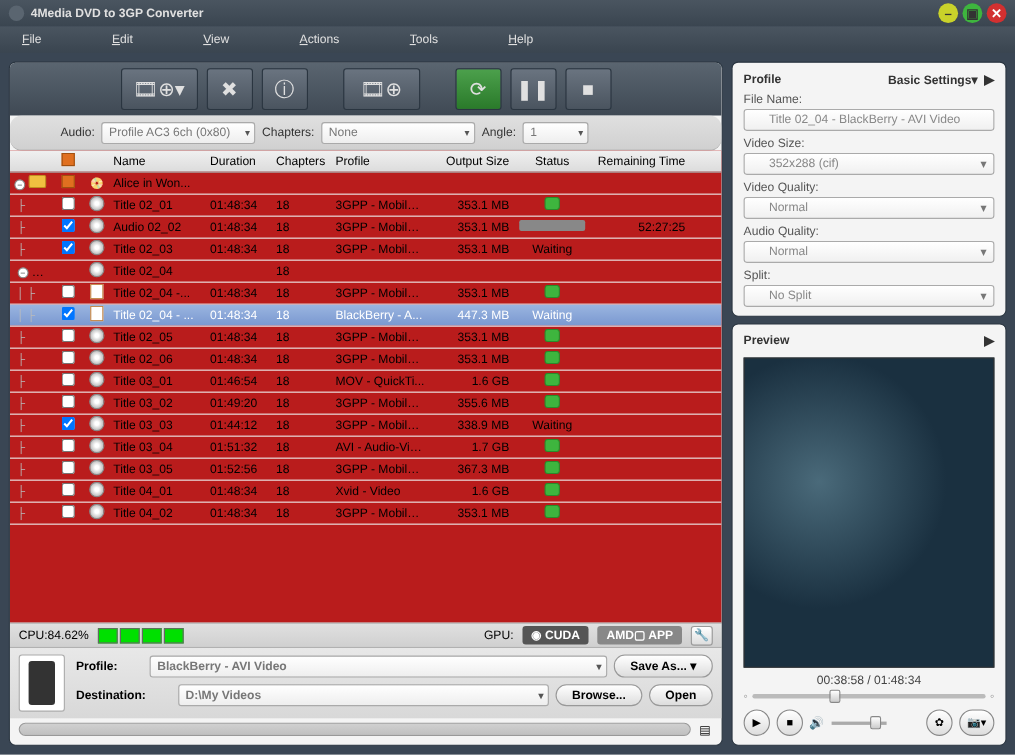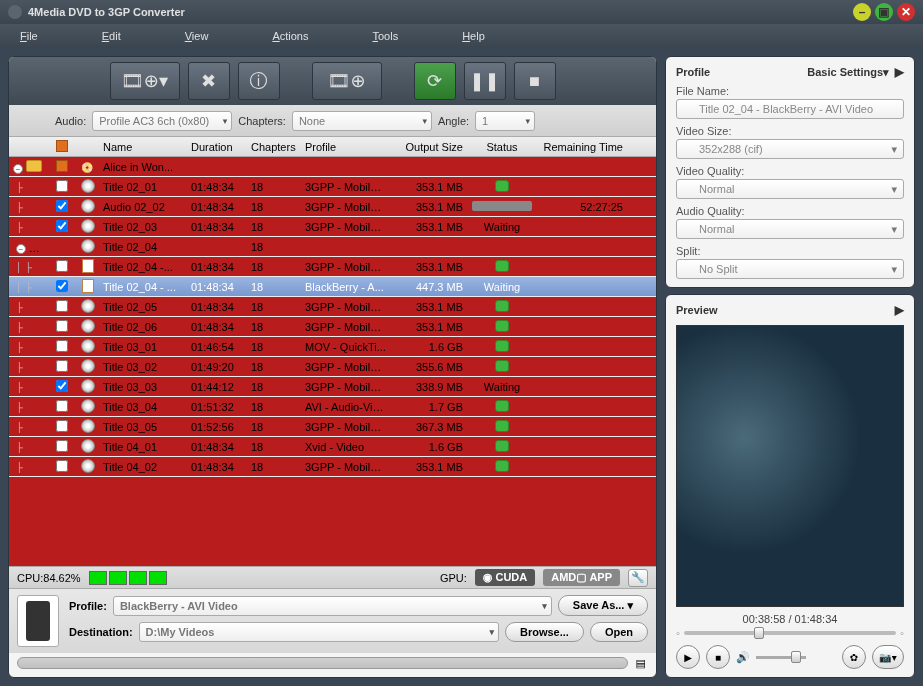--- a/index.html
+++ b/index.html
@@ -19,21 +19,21 @@
 
 .main { display: flex; padding: 8px; gap: 8px; height: 638px; }
 .left { flex: 1; background: #f4f4f4; border-radius: 6px; display: flex; flex-direction: column; overflow: hidden; border: 1px solid #2a3540; }
 .right { width: 250px; display: flex; flex-direction: column; gap: 6px; }
 
 .toolbar { height: 48px; background: linear-gradient(#5a6570,#3f4954); display: flex; align-items: center; justify-content: center; gap: 8px; }
 .tbtn { height: 38px; min-width: 42px; background: linear-gradient(#6a7480,#4a545f); border: 1px solid #2a3540; border-radius: 3px; display: flex; align-items: center; justify-content: center; cursor: pointer; color: #e0e0e0; font-size: 18px; }
 .tbtn.wide { min-width: 70px; }
 .tbtn.green { background: linear-gradient(#4ca04c,#2a7a2a); }
 
-.filters { height: 32px; background: linear-gradient(#e0e0e0,#d0d0d0); display: flex; align-items: center; padding: 0 10px; gap: 6px; border-bottom: 1px solid #aaa; }
+.filters { height: 32px; background: linear-gradient(#e0e0e0,#d0d0d0); display: flex; align-items: center; padding: 0 10px; gap: 6px; border-bottom: 1px solid #aaa; border-radius: 11px; }
 .filters label { color: #333; }
 .combo { height: 20px; background: linear-gradient(#fff,#eee); border: 1px solid #aaa; border-radius: 3px; padding: 0 18px 0 6px; display: flex; align-items: center; color: #777; position: relative; min-width: 60px; }
 .combo::after { content: "▾"; position: absolute; right: 4px; color: #555; font-size: 9px; }
 
 .table-wrap { flex: 1; overflow: hidden; background: #b91c1c; }
 .thead { display: flex; background: linear-gradient(#f0f0f0,#dcdcdc); border-bottom: 1px solid #aaa; height: 20px; align-items: center; }
 .th, .td { padding: 0 4px; overflow: hidden; white-space: nowrap; text-overflow: ellipsis; }
 .c-chk { width: 30px; text-align: center; }
 .c-ico { width: 22px; text-align: center; }
 .c-name { width: 88px; }
@@ -61,21 +61,21 @@
 .cpu-bars { display: flex; gap: 2px; }
 .cpu-bar { width: 18px; height: 14px; background: #00e000; border: 1px solid #666; }
 .badge { padding: 2px 8px; background: #555; color: #fff; border-radius: 3px; font-weight: bold; }
 .gear-btn { width: 20px; height: 18px; background: linear-gradient(#fff,#ddd); border: 1px solid #999; border-radius: 3px; margin-left: auto; display: flex; align-items: center; justify-content: center; cursor: pointer; }
 
 .bottom-panel { background: linear-gradient(#e8e8e8,#d8d8d8); padding: 6px 8px; display: flex; gap: 10px; border-top: 1px solid #aaa; }
 .device-thumb { width: 42px; height: 52px; background: #fff; border: 1px solid #aaa; border-radius: 3px; display: flex; align-items: center; justify-content: center; }
 .device-thumb div { width: 24px; height: 40px; background: #333; border-radius: 3px; }
 .bottom-fields { flex: 1; display: flex; flex-direction: column; gap: 6px; }
 .bf-row { display: flex; align-items: center; gap: 6px; font-weight: bold; }
-.bf-row .combo { flex: 1; }
+.bf-row .combo { flex: 1; margin-left: 23px; }
 .pill-btn { padding: 3px 14px; background: linear-gradient(#fff,#ddd); border: 1px solid #999; border-radius: 10px; cursor: pointer; }
 
 .overall-progress { height: 12px; background: linear-gradient(#d0d0d0,#c0c0c0); border: 1px solid #999; border-radius: 6px; margin: 4px 8px 8px; }
 
 .panel { background: #f4f4f4; border: 1px solid #2a3540; border-radius: 6px; padding: 8px 10px; }
 .panel-head { display: flex; align-items: center; font-weight: bold; color: #333; margin-bottom: 4px; }
 .panel-head .spacer { flex: 1; }
 .panel-head .arrow { cursor: pointer; font-size: 12px; }
 .field-label { color: #555; margin: 6px 0 2px; }
 .field-input { width: 100%; height: 20px; border: 1px solid #aaa; border-radius: 3px; background: linear-gradient(#fff,#f0f0f0); padding: 0 22px; color: #888; position: relative; display: flex; align-items: center; }

